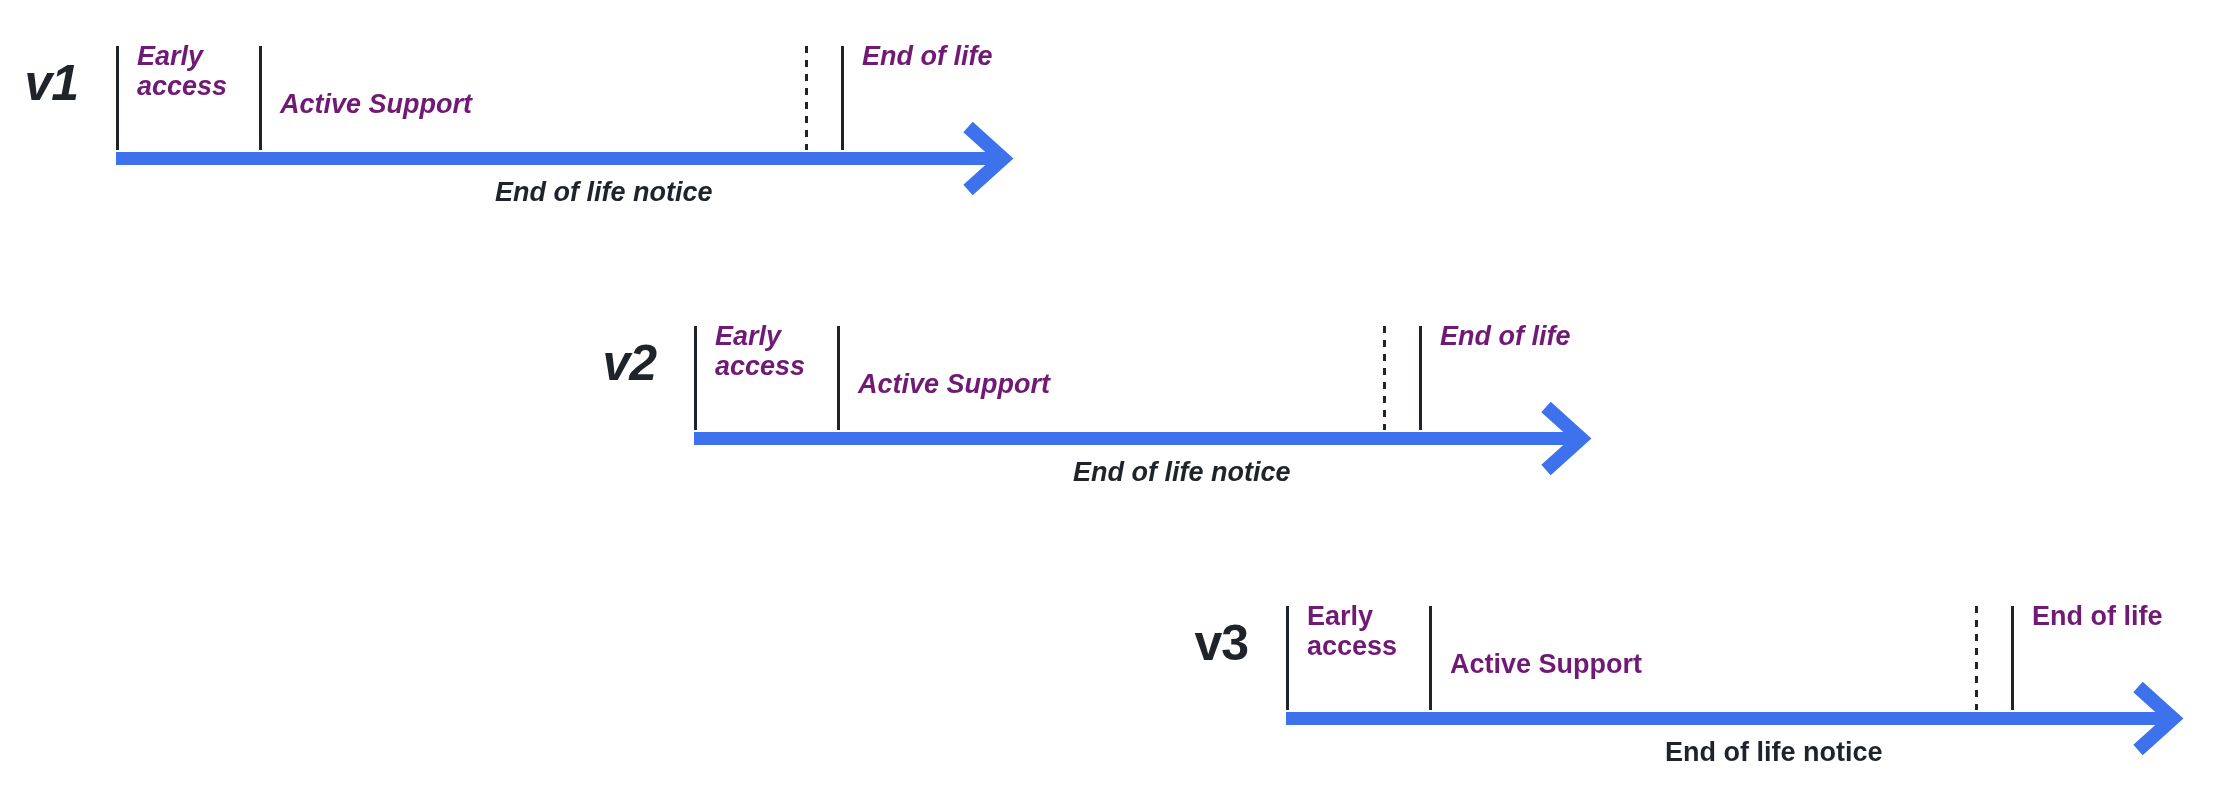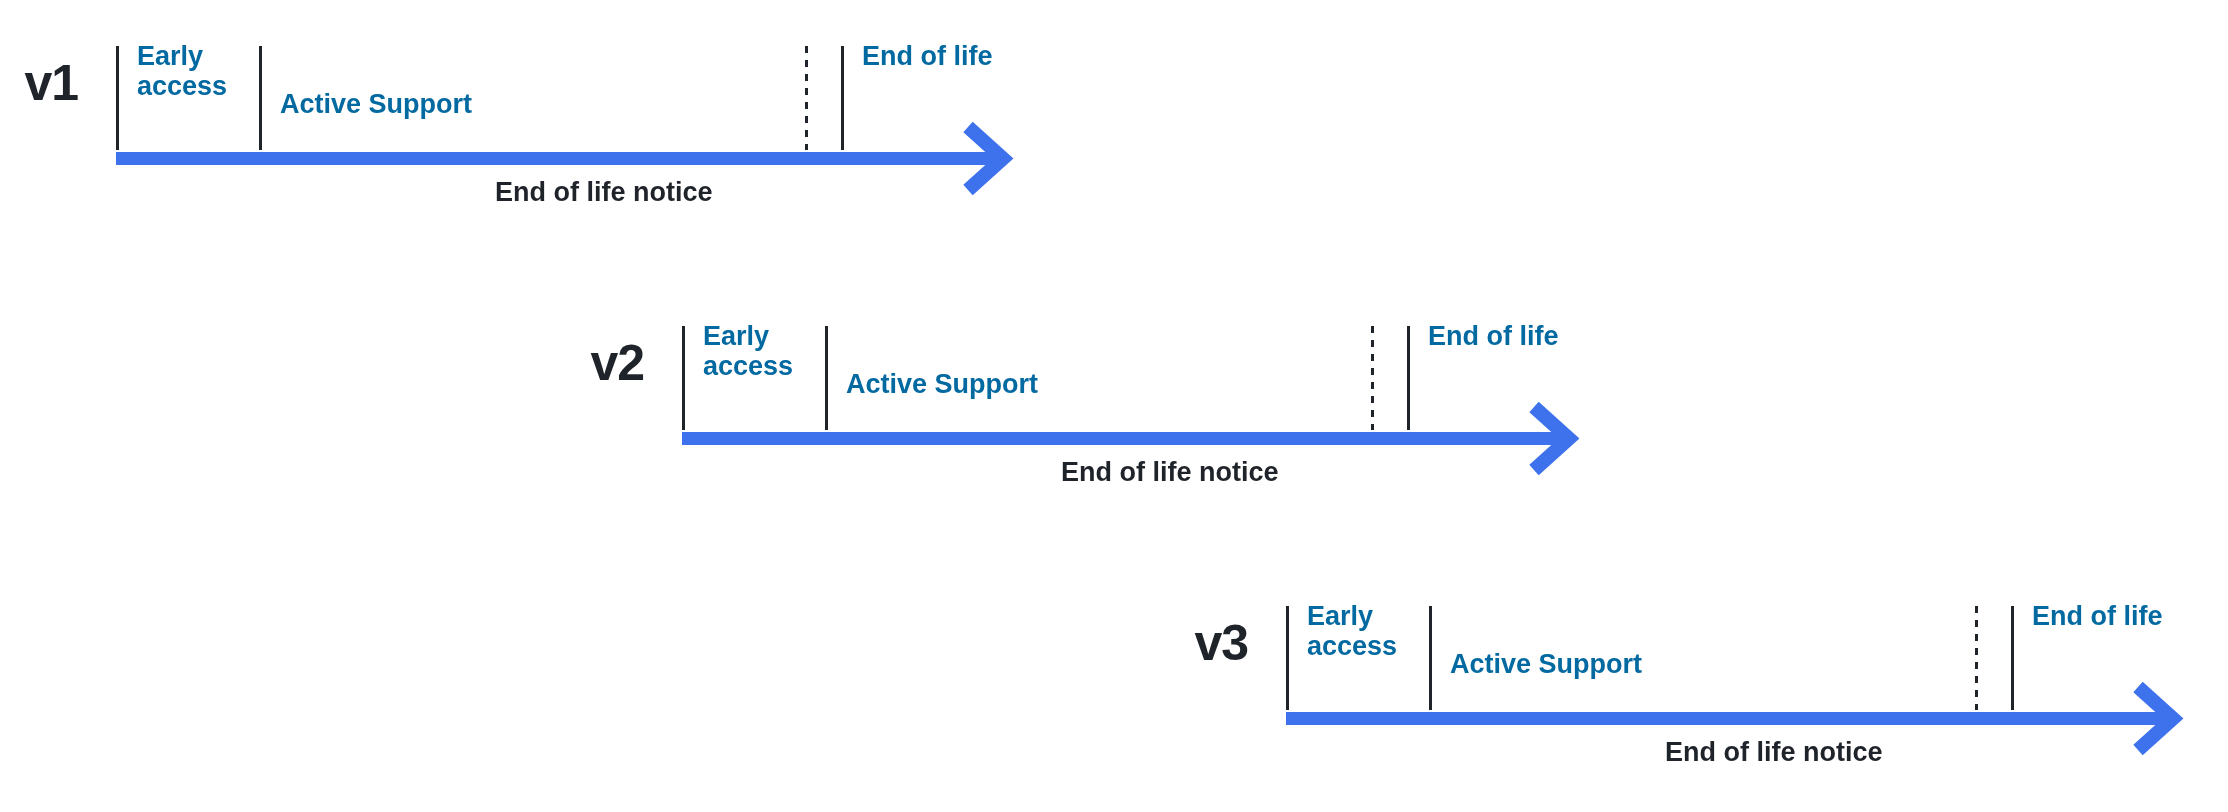--- a/index.html
+++ b/index.html
@@ -19,22 +19,22 @@
     position: absolute;
     left: 0; top: 0;
     width: 2228px;
     height: 812px;
   }
   .timeline {
     position: absolute;
     width: 1070px;
     height: 245px;
   }
-  .timeline.t1 { left: 0px;    top: 0px;   }
-  .timeline.t2 { left: 566px;  top: 280px; }
+  .timeline.t1 { left: 0px;    top: 0px; font-style: italic;   }
+  .timeline.t2 { left: 578px;  top: 280px; font-style: italic; }
   .timeline.t3 { left: 1170px; top: 560px; }
 
   .vlabel {
     position: absolute;
     left: 0px;
     top: 58px;
     width: 78px;
     text-align: right;
     font-size: 50px;
     line-height: 50px;
@@ -63,21 +63,21 @@
       #1F232A 0px, #1F232A 7px,
       transparent 7px, transparent 14px
     );
   }
   .phase-label {
     position: absolute;
     top: 41px;
     font-size: 27px;
     line-height: 30px;
     font-weight: 700;
-    color: #0369a1;
+    color: #701a75;
     white-space: nowrap;
   }
   .phase-label.early {
     left: 137px;
     width: 120px;
     white-space: normal;
   }
   .phase-label.active { left: 280px; margin-top: 48px; }
   .phase-label.eol    { left: 862px; }
 

